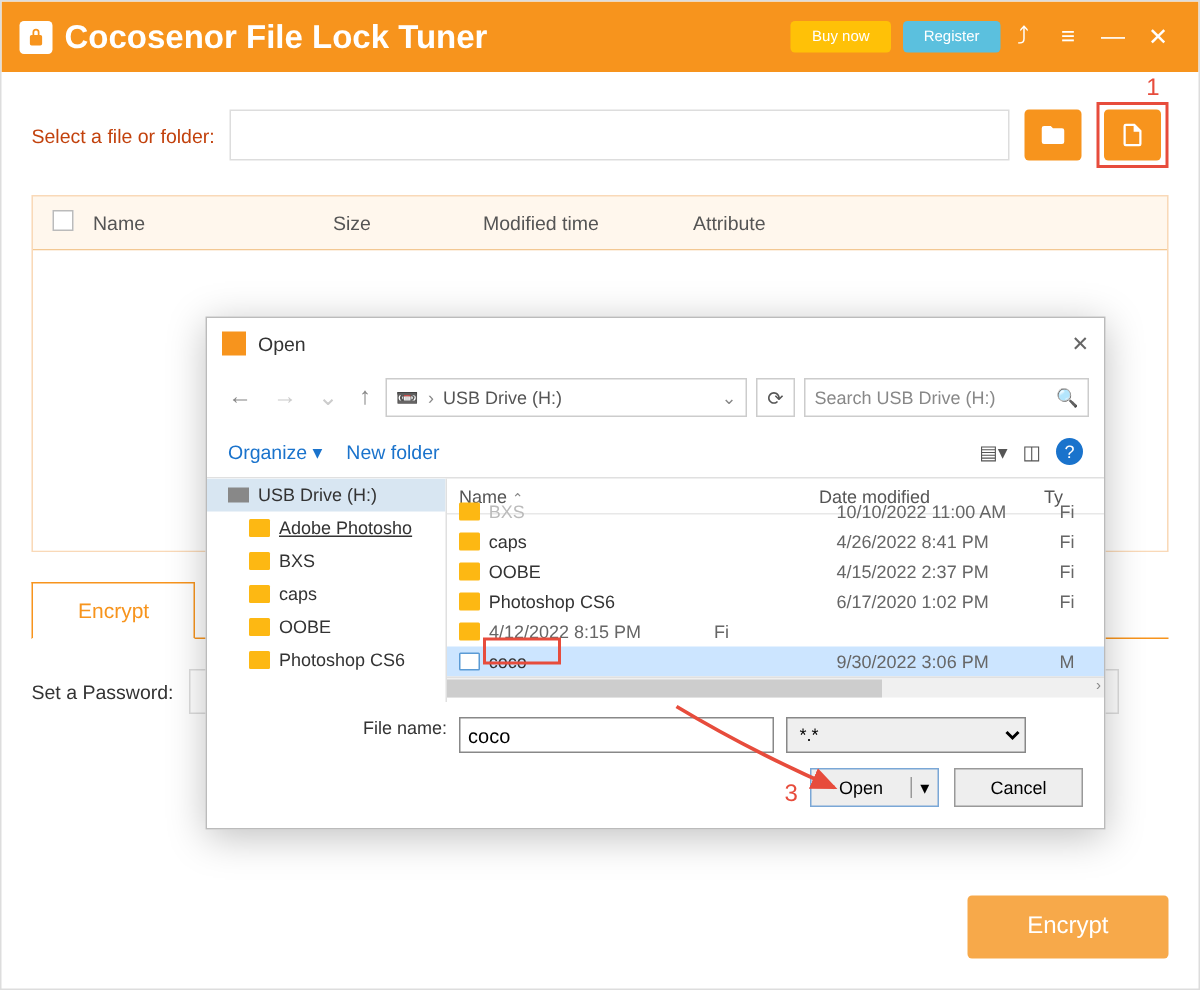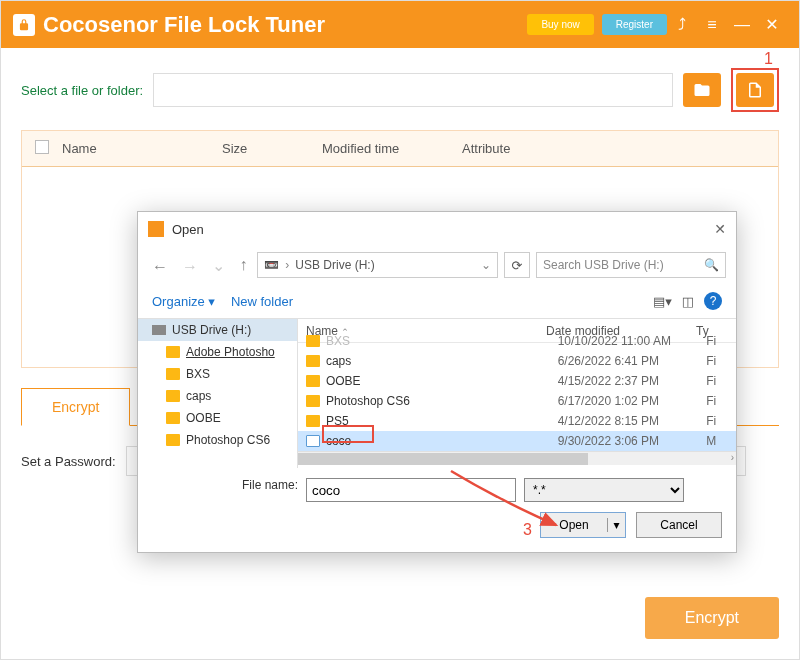--- a/index.html
+++ b/index.html
@@ -7,21 +7,21 @@
 .titlebar{height:47px;background:#f7941d;display:flex;align-items:center;padding:0 12px;color:#fff}
 .titlebar .logo{width:22px;height:22px;background:#fff;border-radius:3px;display:flex;align-items:center;justify-content:center;margin-right:8px}
 .titlebar .logo svg{width:14px;height:14px;fill:#f7941d}
 .titlebar .title{font-size:22px;font-weight:700;flex:1}
 .titlebar .btn{padding:5px 14px;border-radius:3px;font-size:10px;margin-left:8px;cursor:pointer}
 .titlebar .buy{background:#ffc107;color:#fff}
 .titlebar .reg{background:#5bc0de;color:#fff}
 .titlebar .winbtn{width:30px;text-align:center;font-size:16px;cursor:pointer}
 .main{padding:20px}
 .selrow{display:flex;align-items:center;gap:10px;margin-bottom:18px}
-.selrow label{font-size:13px;color:#15803d}
+.selrow label{font-size:13px;color:#c2410c}
 .selrow input{flex:1;height:34px;border:1px solid #ddd;padding:0 8px}
 .iconbtn{width:38px;height:34px;background:#f7941d;border-radius:3px;display:flex;align-items:center;justify-content:center;cursor:pointer}
 .iconbtn svg{width:18px;height:18px;fill:#fff}
 .filebtn-wrap{border:2px solid #e74c3c;padding:3px;position:relative}
 .ann1{position:absolute;color:#e74c3c;font-size:16px;right:4px;top:-20px}
 .table{border:1px solid #f9d9b8;background:#fff7ed}
 .thead{display:flex;height:36px;align-items:center;border-bottom:1px solid #f3c893;font-size:13px;color:#555}
 .thead .chk{width:40px;text-align:center}
 .thead .coln{width:160px}.thead .cols{width:100px}.thead .colm{width:140px}.thead .cola{width:140px}.thead .colp{flex:1}
 .tbody{height:200px;background:#fff}
@@ -209,38 +209,37 @@
       <div id="frows">
           <div class="frow" style="margin-top: -12px; color: rgb(187, 187, 187);">
             <span class="ic "></span>
             <span class="n">BXS</span>
             <span class="d">10/10/2022 11:00 AM</span>
             <span class="t">Fi</span>
           </div>
           <div class="frow">
             <span class="ic "></span>
             <span class="n">caps</span>
-            <span class="d">6/26/2022 6:41 PM</span>
+            <span class="d">4/26/2022 8:41 PM</span>
             <span class="t">Fi</span>
           </div>
           <div class="frow">
             <span class="ic "></span>
             <span class="n">OOBE</span>
             <span class="d">4/15/2022 2:37 PM</span>
             <span class="t">Fi</span>
           </div>
           <div class="frow">
             <span class="ic "></span>
             <span class="n">Photoshop CS6</span>
             <span class="d">6/17/2020 1:02 PM</span>
             <span class="t">Fi</span>
           </div>
           <div class="frow">
             <span class="ic "></span>
-            <span class="n">PS5</span>
             <span class="d">4/12/2022 8:15 PM</span>
             <span class="t">Fi</span>
           </div>
           <div class="frow sel">
             <span class="ic file"></span>
             <span class="n">coco</span>
             <span class="d">9/30/2022 3:06 PM</span>
             <span class="t">M</span>
           </div>
         </div>

